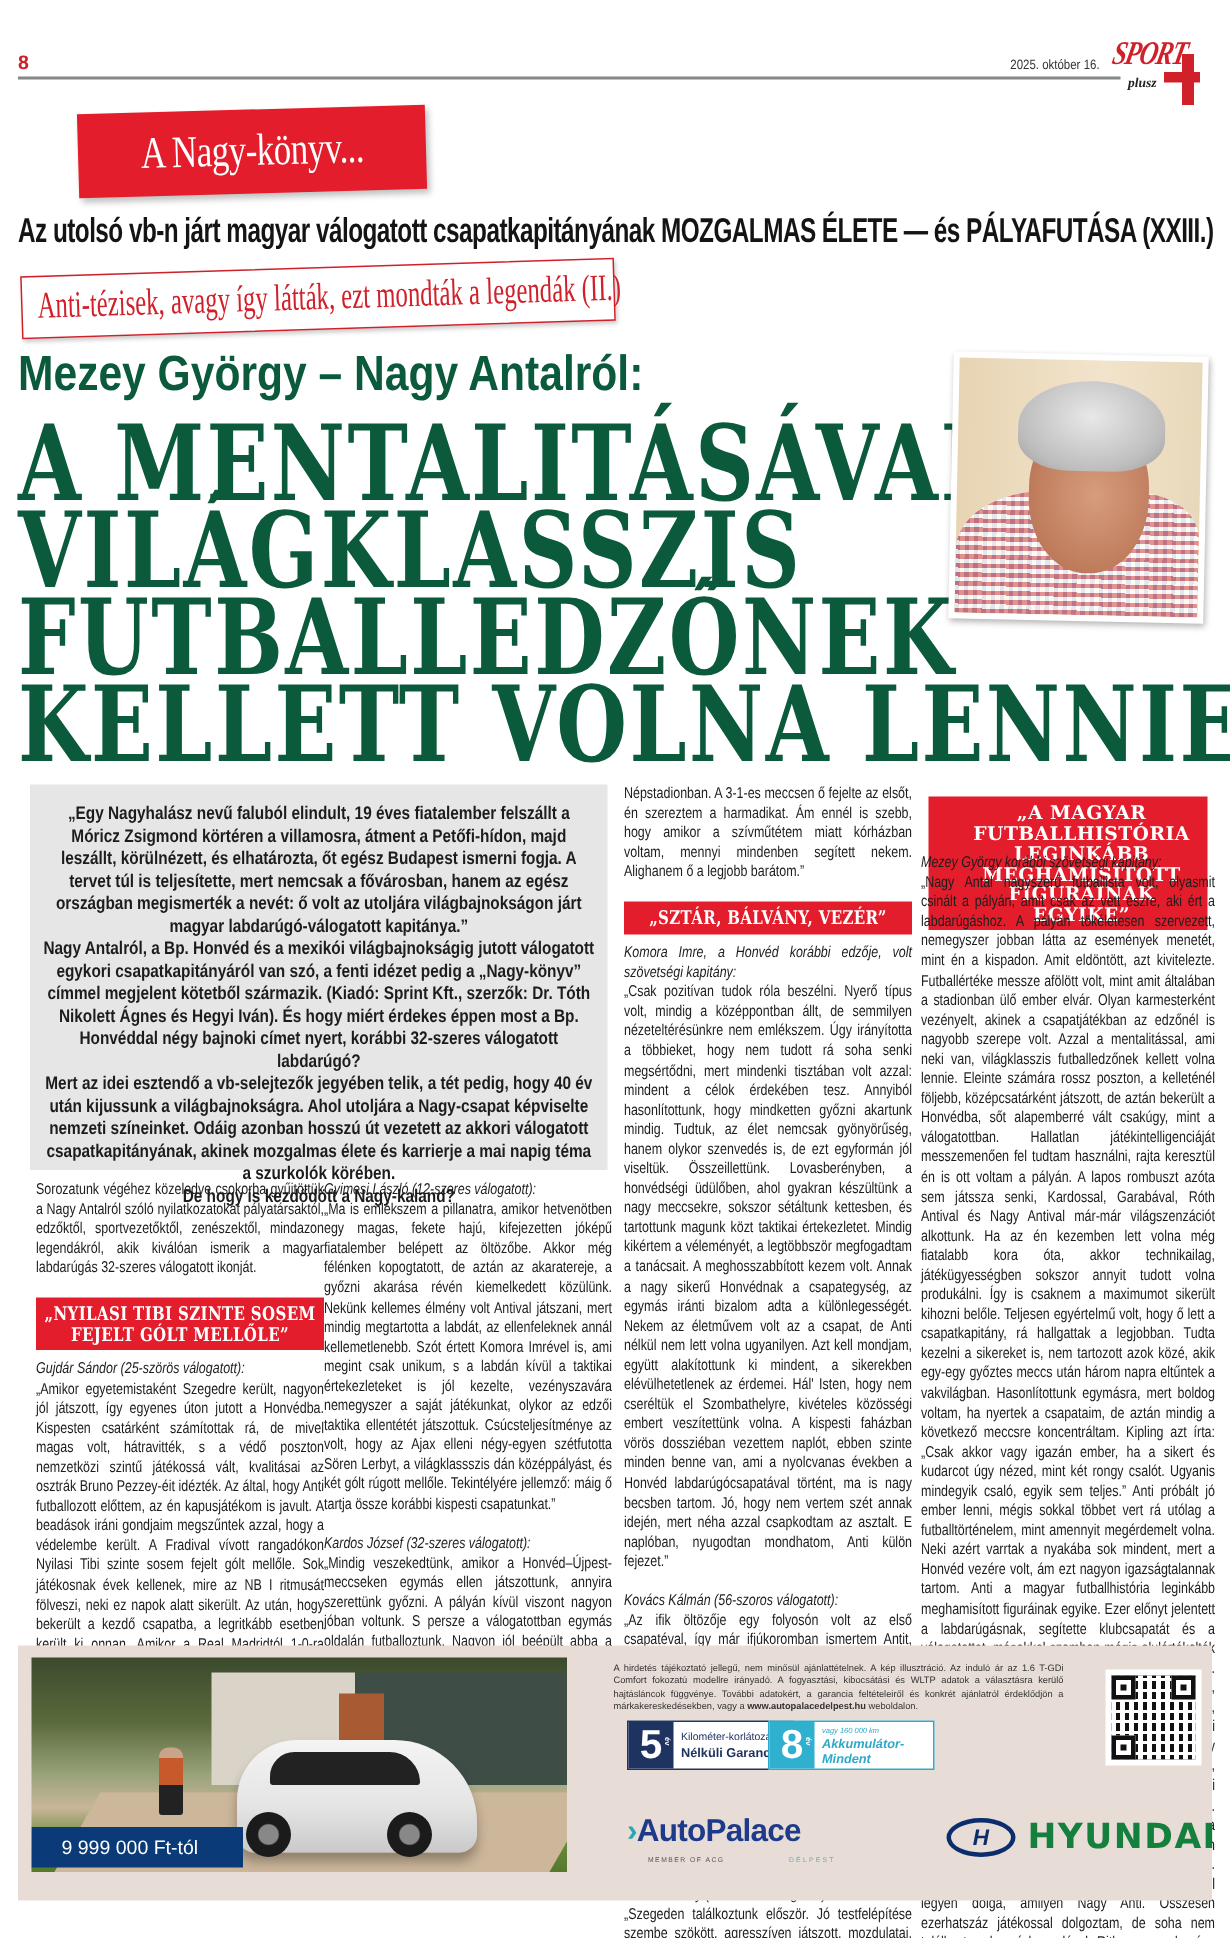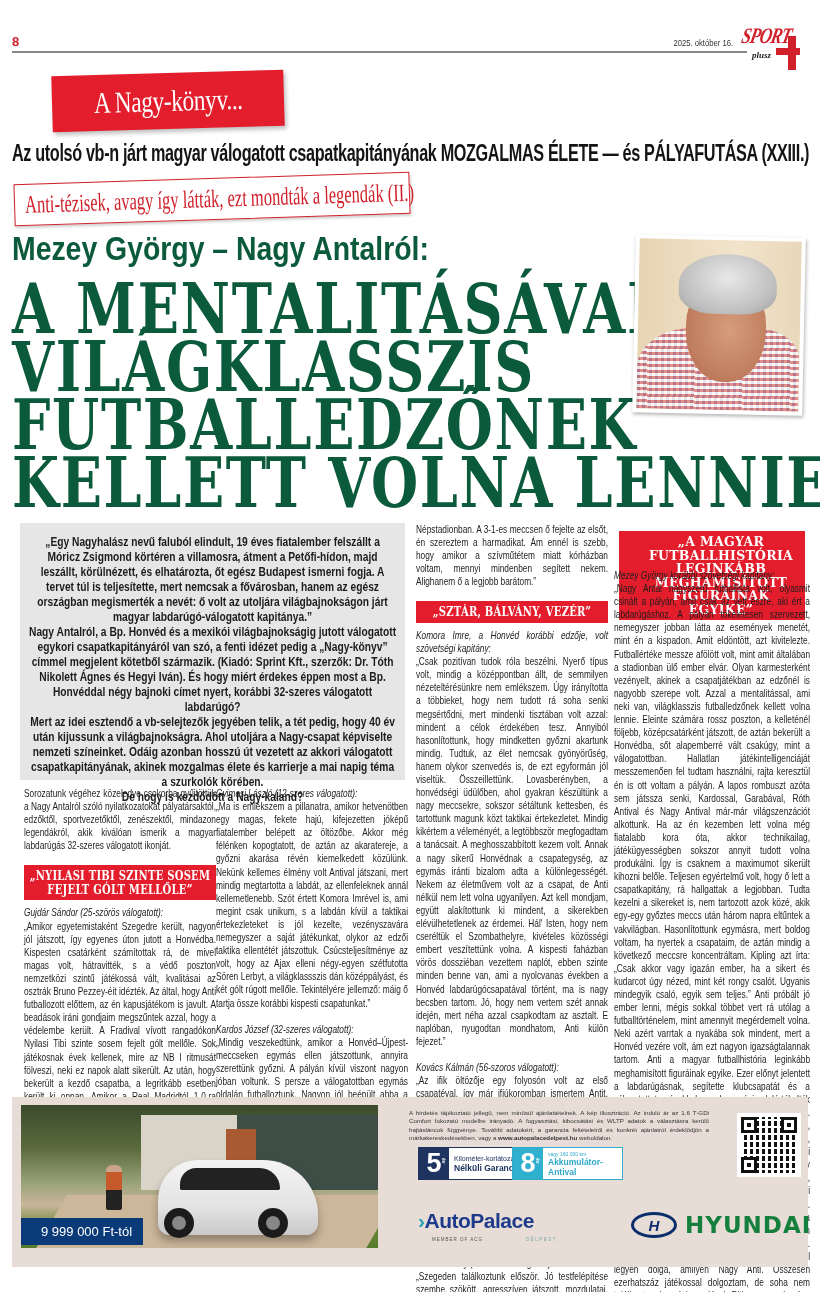--- a/index.html
+++ b/index.html
@@ -59,33 +59,33 @@
     background: linear-gradient(180deg, #3b4a2c 0%, #5a6a3c 30%, #9aa37a 55%, #c9b69a 70%, #6c8a3a 85%, #557a2c 100%); }
   .ad-photo .house { position: absolute; left: 120px; top: 10px; width: 240px; height: 75px; background: linear-gradient(90deg, #d9d3c8 0 40%, #3e4e46 40% 100%); }
   .ad-photo .door { position: absolute; left: 205px; top: 24px; width: 30px; height: 50px; background: #a85a32; }
   .ad-photo .path { position: absolute; left: 30px; top: 90px; width: 330px; height: 55px; background: #cdb79b; transform: skewX(-30deg); }
   .ad-photo .car { position: absolute; left: 137px; top: 55px; width: 160px; height: 75px; border-radius: 40px 55px 12px 12px; background: linear-gradient(180deg, #f4f4f4 0%, #e4e4e4 60%, #c9c9c9 100%); box-shadow: 0 6px 8px rgba(0,0,0,0.3); }
   .ad-photo .car .win { position: absolute; left: 22px; top: 8px; width: 100px; height: 22px; background: #222; border-radius: 20px 25px 2px 2px; }
   .ad-photo .car .w1, .ad-photo .car .w2 { position: absolute; top: 48px; width: 30px; height: 30px; border-radius: 50%; background: radial-gradient(circle, #888 0 30%, #1b1b1b 35% 100%); }
   .ad-photo .car .w1 { left: 6px; } .ad-photo .car .w2 { left: 100px; }
   .ad-photo .person { position: absolute; left: 85px; top: 60px; width: 16px; height: 45px; background: linear-gradient(180deg, #c9a48b 0 15%, #c65a2a 15% 55%, #222 55% 100%); border-radius: 6px 6px 2px 2px; }
   .ad-headline { position: absolute; left: 19px; top: 8px; font: bold 20px "Liberation Sans", sans-serif; line-height: 22px; color: #fff; text-shadow: 0 1px 2px rgba(0,0,0,0.4); }
-  .ad-price { position: absolute; left: 0; top: 113px; width: 122px; height: 27px; background: #0b3a78; color: #fff; font: 13px "Liberation Sans", sans-serif; display: flex; align-items: center; padding-left: 20px; }
+  .ad-price { position: absolute; left: 0; top: 113px; width: 141px; height: 27px; background: #0b3a78; color: #fff; font: 13px "Liberation Sans", sans-serif; display: flex; align-items: center; padding-left: 20px; }
   .ad-fine { position: absolute; left: 397px; top: 12px; width: 300px; font: 6.2px "Liberation Sans", sans-serif; line-height: 8.3px; color: #333; text-align: justify; }
   .ad-fine b { font-weight: bold; }
   .badge { position: absolute; height: 33px; top: 50px; display: flex; align-items: stretch; background: #fff; }
   .badge5 { left: 406px; width: 111px; border: 1px solid #1e3360; }
   .badge8 { left: 500px; width: 111px; border: 1px solid #2fa9c9; }
   .badge .num { width: 30px; display: flex; align-items: center; justify-content: center; font: bold 27px "Liberation Sans", sans-serif; color: #fff; position: relative; }
   .badge5 .num { background: #1e3360; }
   .badge8 .num { background: #2fb0cf; }
   .badge .ev { position: absolute; right: 2px; top: 10px; font: bold 5px "Liberation Sans", sans-serif; writing-mode: vertical-rl; color: #fff; }
   .badge .txt { flex: 1; display: flex; flex-direction: column; justify-content: center; padding-left: 5px; font: 7px "Liberation Sans", sans-serif; line-height: 9px; }
   .badge5 .txt { color: #1e3360; }
-  .badge8 .txt { color: #2fa9c9; }
+  .badge8 .txt { color: #2fa9c9; font-style: italic; }
   .badge .txt .big { font-size: 8.5px; font-weight: bold; line-height: 10px; }
   .badge .txt .small { font-size: 5px; line-height: 6px; }
   .qr { position: absolute; left: 725px; top: 16px; width: 64px; height: 64px; background: #fff; padding: 4px; }
   .qr .grid { width: 100%; height: 100%;
     background:
       repeating-linear-gradient(90deg, #fff 0 3px, transparent 3px 6px),
       repeating-linear-gradient(0deg, #111 0 3px, #fff 3px 5px, #111 5px 7px); }
   .qr .fp { position: absolute; width: 16px; height: 16px; border: 3px solid #111; background: #fff; }
   .qr .fp::after { content: ""; position: absolute; left: 3px; top: 3px; width: 4px; height: 4px; background: #111; }
   .autopalace { position: absolute; left: 406px; top: 112px; }
@@ -234,21 +234,21 @@
   </div>
 
   <div class="badge badge8">
     <div class="num">
       <span>8</span>
       <span class="ev">év</span>
     </div>
     <div class="txt">
       <span class="small">vagy 160 000 km</span>
       <span class="big">Akkumulátor-</span>
-      <span class="big">Antival</span>
+      <span class="big">Mindent</span>
     </div>
   </div>
 
   <div class="qr">
     <div class="grid"></div>
     <div class="fp" style="left:4px;top:4px"></div>
     <div class="fp" style="right:4px;top:4px"></div>
     <div class="fp" style="left:4px;bottom:4px"></div>
   </div>
 

